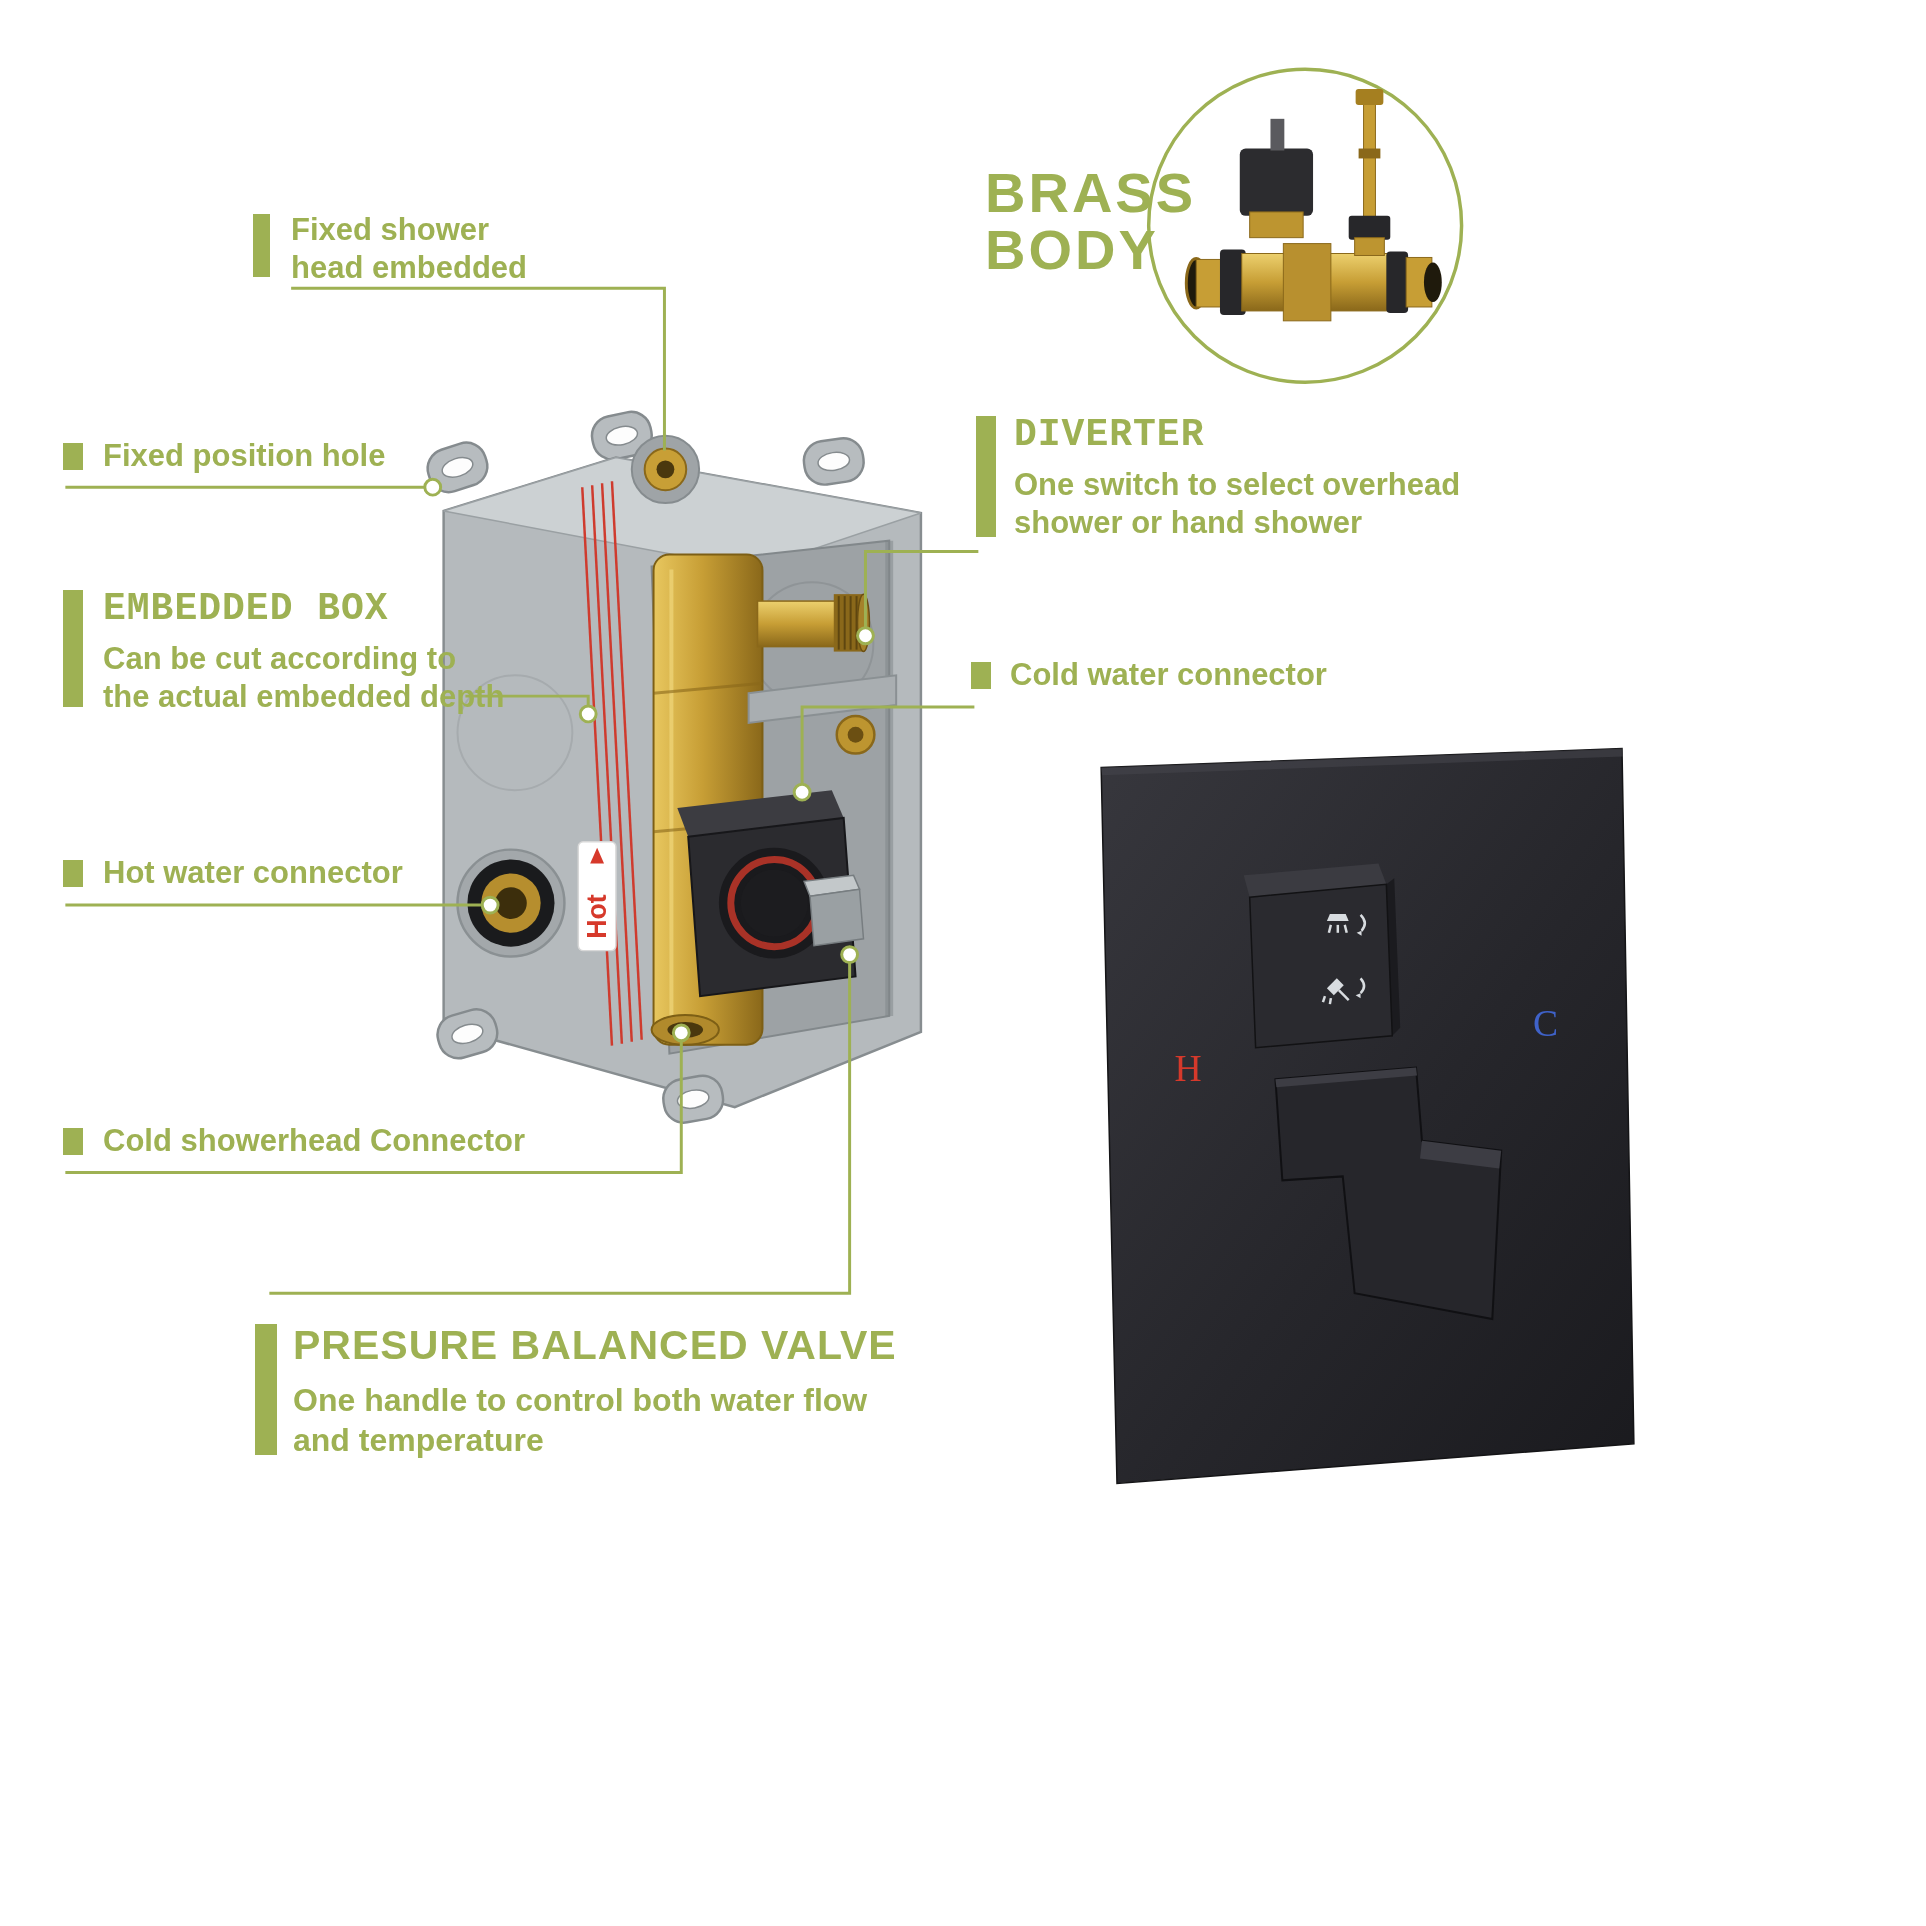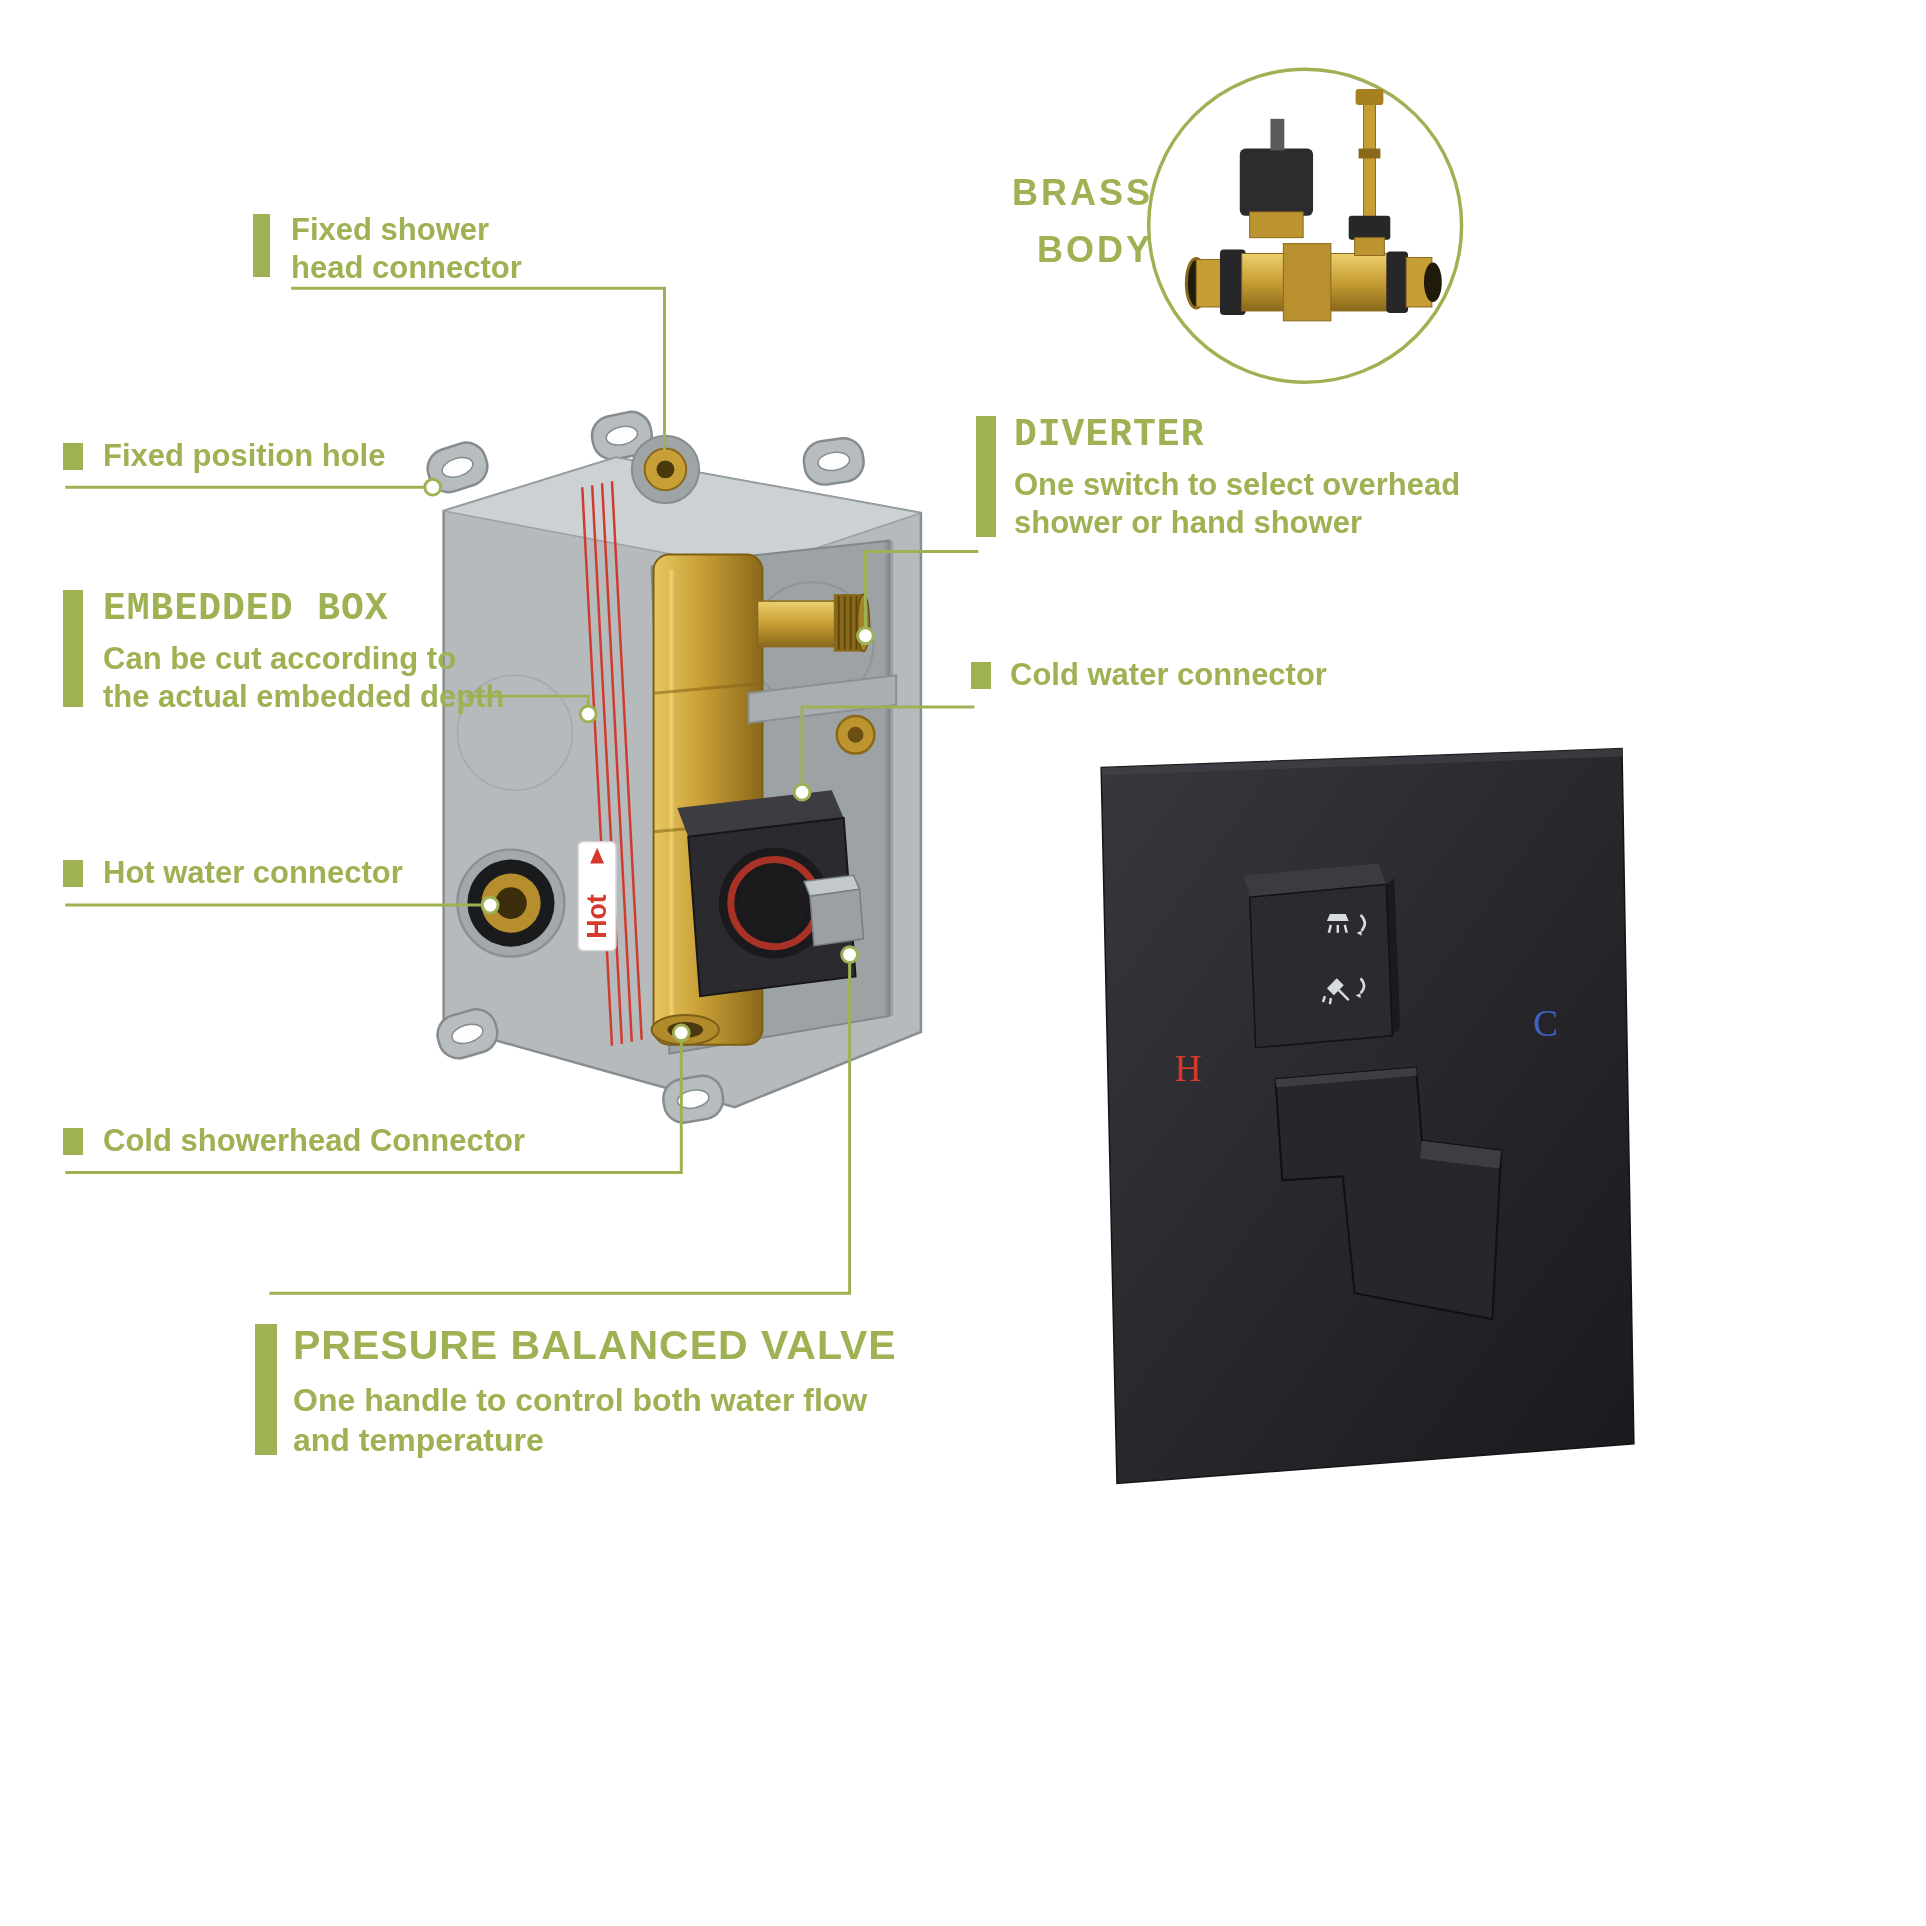--- a/index.html
+++ b/index.html
@@ -9,21 +9,21 @@
     position:relative; width:1927px; height:1927px; background:#fff;
     font-family:"Liberation Sans", sans-serif; overflow:hidden;
   }
   .stage > svg{ position:absolute; left:0; top:0; }
   .callout{ position:absolute; color:var(--green); font-weight:bold; }
   .callout .line{ white-space:nowrap; }
   .t31{ font-size:31px; line-height:38px; }
   .t32{ font-size:32px; line-height:40px; }
   .title38{ font-size:38px; line-height:46px; letter-spacing:1px; white-space:nowrap;font-family:Liberation Mono, monospace; }
   .title41{ font-size:41px; line-height:50px; letter-spacing:1px; white-space:nowrap;text-align:center; }
-  .brasslabel{ font-size:36px; line-height:57px; letter-spacing:3px; text-align:right; width:168px; }
+  .brasslabel{ font-size:56px; line-height:57px; letter-spacing:3px; text-align:right; width:168px; }
   .bar{ position:absolute; background:var(--green); }
 </style>
 </head>
 <body>
 
 <div class="stage">
 
   <svg width="1927" height="1927" viewBox="0 0 1946 1946">
     <defs>
       <linearGradient id="gVert" x1="0" y1="0" x2="1" y2="0">
@@ -215,21 +215,21 @@
       <path d="M984 714 H810 V792"></path>
       <circle cx="810" cy="800" r="8" fill="#ffffff"></circle>
       <path d="M272 1306 H858 V972"></path>
       <circle cx="858" cy="964" r="8" fill="#ffffff"></circle>
     </g>
   </svg>
 
   <div class="bar" style="left:253px;top:214px;width:17px;height:63px"></div>
   <div class="callout t31" style="left:291px;top:211px">
     <div class="line">Fixed shower</div>
-    <div class="line">head connector</div>
+    <div class="line">head embedded</div>
   </div>
 
   <div class="bar" style="left:63px;top:443px;width:20px;height:27px"></div>
   <div class="callout t31" style="left:103px;top:437px">
     <div class="line">Fixed position hole</div>
   </div>
 
   <div class="bar" style="left:63px;top:590px;width:20px;height:117px"></div>
   <div class="callout" style="left:103px;top:586px">
     <div class="line title38">EMBEDDED BOX</div>

